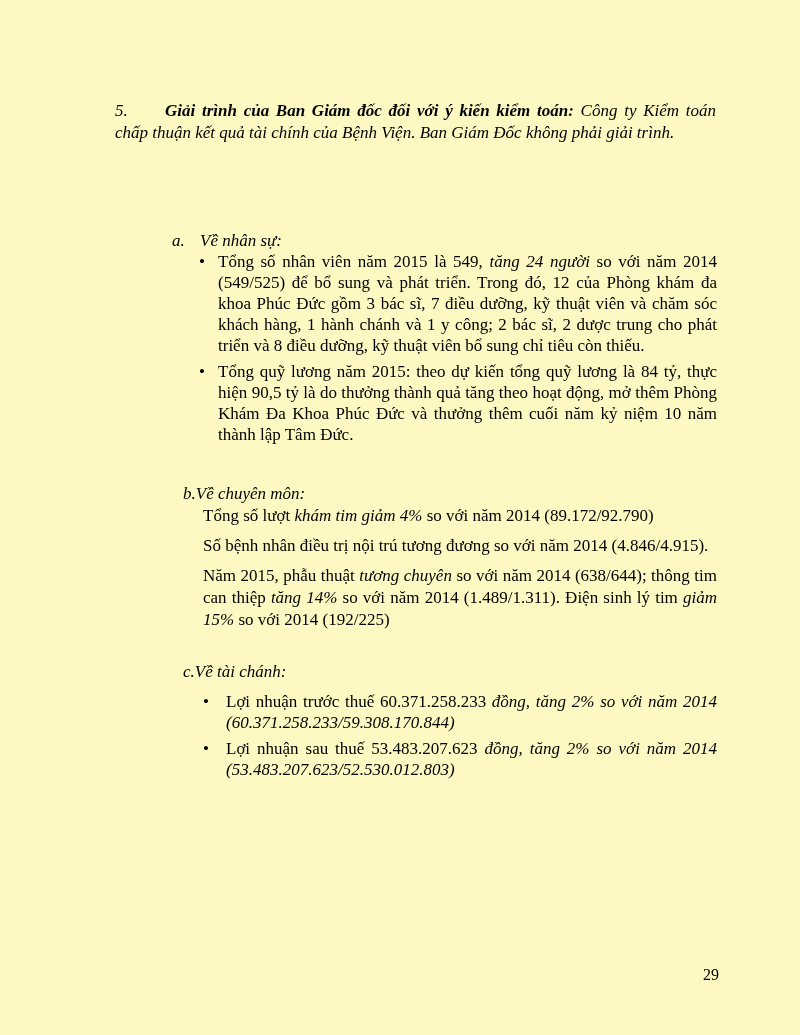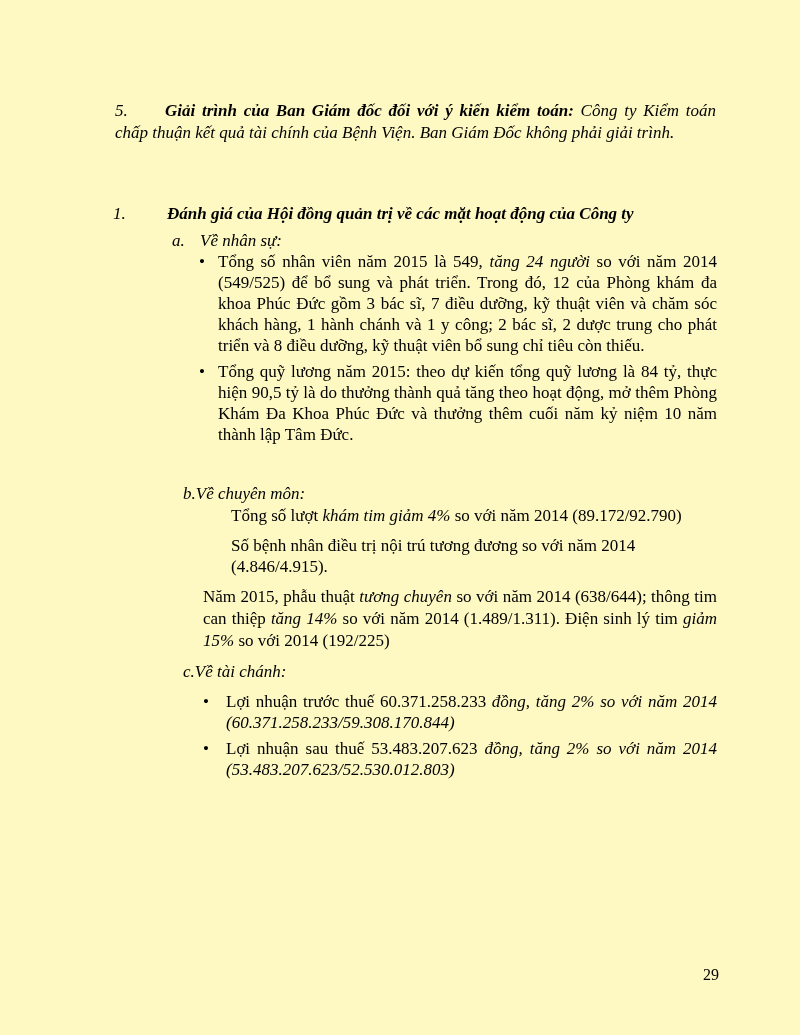--- a/index.html
+++ b/index.html
@@ -29,41 +29,40 @@
   .blist { list-style:none; }
   .blist li { position:relative; text-align:justify; }
   .blist li::before { content:"\2022"; position:absolute; left:2px; top:0; }
 
   .alist { top:251px; left:197px; width:520px; }
   .alist li { padding-left:21px; margin-bottom:5px; line-height:21px; }
 
   .label-b { top:483px; left:183px; font-style:italic; }
 
   .bbody { top:505px; left:203px; width:514px; }
-  .bbody .sline { margin-bottom:9px; line-height:21px;margin-left:28px; }
+  .bbody .sline { margin-bottom:9px; line-height:21px; }
   .bbody .jpara { text-align:justify; line-height:22px; }
 
   .label-c { top:661px; left:183px; font-style:italic; }
 
   .clist { top:691px; left:201px; width:516px; }
   .clist li { padding-left:25px; margin-bottom:5px; line-height:21px; }
 
   .closing { top:853px; left:203px; width:514px; text-align:justify; line-height:22px; }
 
   .pagenum { top:964px; left:703px; font-size:16px; }
 </style>
 </head>
 <body>
 
 <div class="page">
 
   <p class="abs item5"><span class="num num5">5.</span><span class="bi">Giải trình của Ban Giám đốc đối với ý kiến kiểm toán:</span><span class="it"> Công ty Kiểm toán chấp thuận kết quả tài chính của Bệnh Viện. Ban Giám Đốc không phải giải trình.</span></p>
 
 
-  <h3 class="abs item1"><span class="num num1">1.</span><span>Đánh giá của Hội đồng quản trị về các mặt hoạt động của Công ty</span></h3>
 
   <p class="abs label-a"><span class="num numa">a.</span><span>Về nhân sự:</span></p>
 
   <ul class="abs blist alist">
     <li><span>Tổng số nhân viên năm 2015 là 549, </span><span class="it">tăng 24 người</span><span> so với năm 2014 (549/525) để bổ sung và phát triển. Trong đó, 12 của Phòng khám đa khoa Phúc Đức gồm 3 bác sĩ, 7 điều dưỡng, kỹ thuật viên và chăm sóc khách hàng, 1 hành chánh và 1 y công; 2 bác sĩ, 2 dược trung cho phát triển và 8 điều dưỡng, kỹ thuật viên bổ sung chỉ tiêu còn thiếu.</span></li>
     <li><span>Tổng quỹ lương năm 2015: theo dự kiến tổng quỹ lương là 84 tỷ, thực hiện 90,5 tỷ là do thưởng thành quả tăng theo hoạt động, mở thêm Phòng Khám Đa Khoa Phúc Đức và thưởng thêm cuối năm kỷ niệm 10 năm thành lập Tâm Đức.</span></li>
   </ul>
 
   <p class="abs label-b"><span>b.</span><span>Về chuyên môn:</span></p>
 

